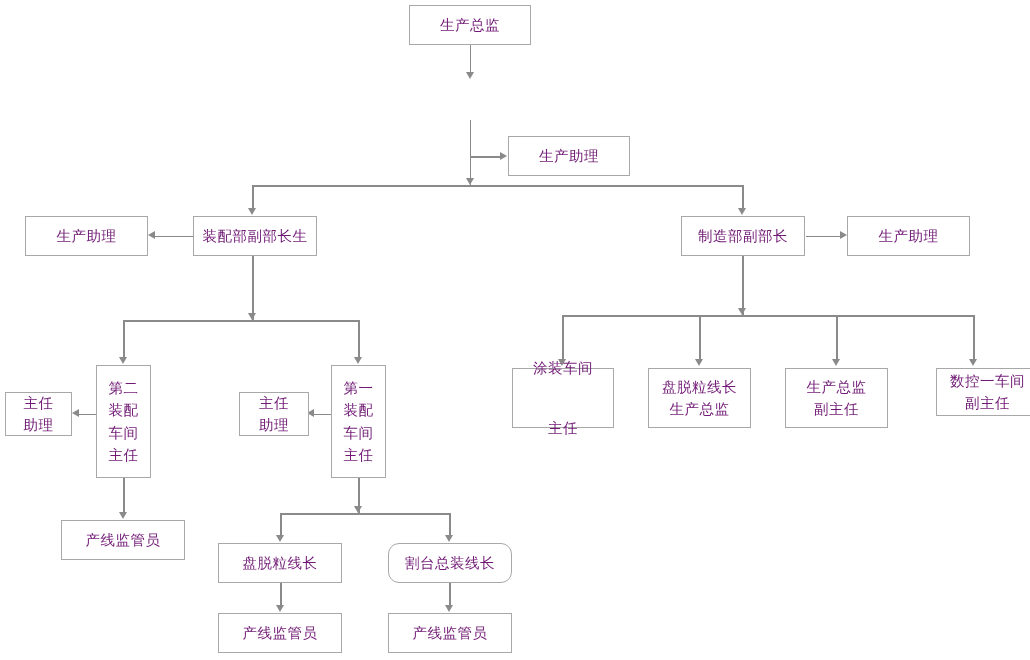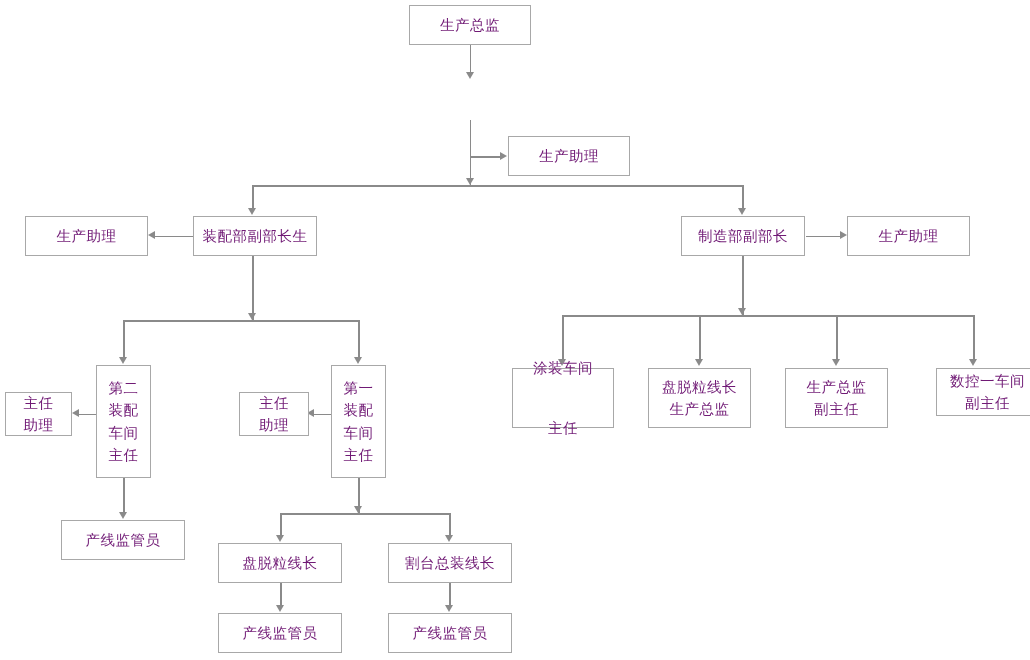--- a/index.html
+++ b/index.html
@@ -209,21 +209,21 @@
   </div>
 
   <div class="node" style="left:61px; top:520px; width:124px; height:40px;">
     <span class="ln">产线监管员</span>
   </div>
 
   <div class="node" style="left:218px; top:543px; width:124px; height:40px;">
     <span class="ln">盘脱粒线长</span>
   </div>
 
-  <div class="node" style="left:388px; top:543px; width:124px; height:40px;">
+  <div class="node" style="left:388px; top:543px; width:124px; height:40px;border-radius:11px;">
     <span class="ln">割台总装线长</span>
   </div>
 
   <div class="node" style="left:218px; top:613px; width:124px; height:40px;">
     <span class="ln">产线监管员</span>
   </div>
 
   <div class="node" style="left:388px; top:613px; width:124px; height:40px;">
     <span class="ln">产线监管员</span>
   </div>

